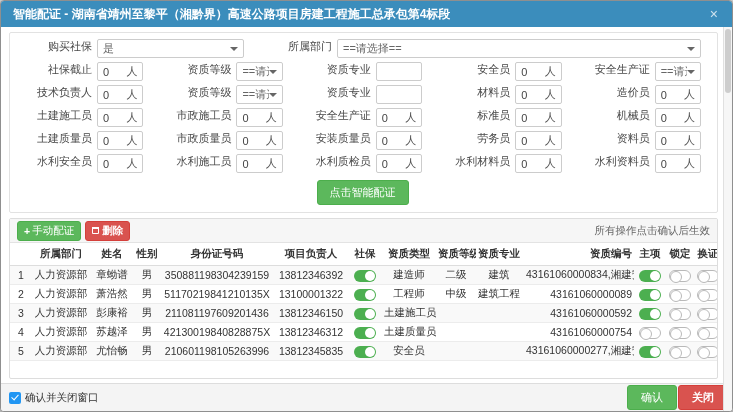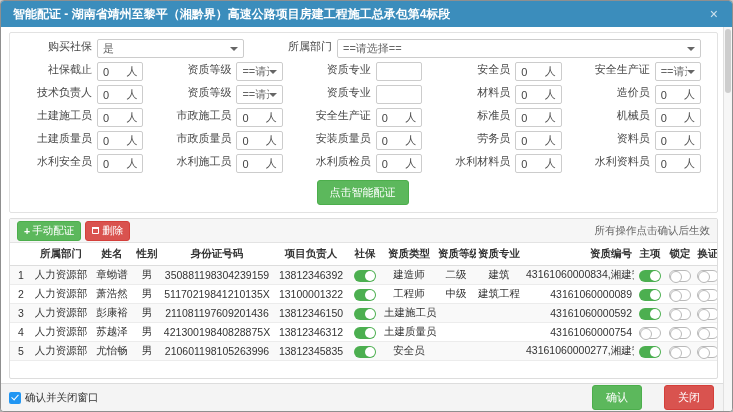--- a/index.html
+++ b/index.html
@@ -28,21 +28,21 @@
   .fsuffix { margin-left: auto; color: #555; white-space: nowrap; }
   .caret { margin-left: auto; width: 0; height: 0; border-left: 4px solid transparent; border-right: 4px solid transparent; border-top: 4px solid #666; }
   .cal-icon { margin-left: auto; width: 10px; height: 10px; border: 1px solid #999; border-radius: 1px; position: relative; }
   .cal-icon::before { content: ""; position: absolute; left: 1px; right: 1px; top: 2px; border-top: 1px solid #999; }
   .cal-icon::after { content: ""; position: absolute; left: 2px; top: -3px; width: 1px; height: 2px; background: #999; box-shadow: 4px 0 0 #999; }
 
   
   .smart-row { display: flex; justify-content: center; padding: 5px 0 2px; }
   .btn { border: 1px solid transparent; border-radius: 3px; color: #fff; font-size: 11px; cursor: pointer; font-family: inherit; display: inline-flex; align-items: center; }
   .btn-green { background: var(--c-green, #5cb85c); border-color: #4cae4c; }
-  .btn-red { background: var(--c-red, #d9534f); border-color: #d43f3a; }
+  .btn-red { background: var(--c-red, #d9534f); border-color: #d43f3a; font-weight: bold; }
   .smart-btn { padding: 4px 12px; }
 
   
   .table-panel { margin-top: 5px; border: 1px solid #ddd; border-radius: 2px; flex: 1 1 auto; display: flex; flex-direction: column; overflow: hidden; background: #fff; }
   .tp-strip { flex: 0 0 24px; background: #f6f6f6; border-bottom: 1px solid #e3e3e3; display: flex; align-items: center; padding: 0 7px; }
   .btn-sm { padding: 2px 6px; font-size: 10.5px; margin-right: 4px; }
   .plus-glyph { font-weight: bold; margin-right: 2px; }
   .trash-icon { display: inline-block; width: 7px; height: 7px; border: 1px solid #fff; border-top-width: 2px; border-radius: 0 0 1px 1px; margin-right: 3px; }
   .strip-note { margin-left: auto; font-size: 10.5px; color: #666; text-align: right; }
 
@@ -53,25 +53,25 @@
   th.col-certno, td.col-certno { text-align: right; padding-left: 4px; }
 
   
   .toggle { display: inline-block; width: 22px; height: 12px; border-radius: 7px; position: relative; vertical-align: middle; cursor: pointer; }
   .toggle.on { background: var(--c-toggle, #4caf50); }
   .toggle.on::after { content: ""; position: absolute; right: 1px; top: 1px; width: 10px; height: 10px; border-radius: 50%; background: #fff; }
   .toggle.off { background: #fff; border: 1px solid #b9b9b9; }
   .toggle.off::after { content: ""; position: absolute; left: 0px; top: 0px; width: 10px; height: 10px; border-radius: 50%; background: #fff; border: 1px solid #b9b9b9; }
 
   
-  .footer { flex: 0 0 28px; background: #f4f4f4; border-top: 1px solid #ddd; display: flex; align-items: center; padding: 0 18px 0 8px; }
+  .footer { flex: 0 0 28px; background: #f4f4f4; border-top: 1px solid #ddd; display: flex; align-items: center; padding: 0 4px 0 8px; }
   .chk { width: 12px; height: 12px; border-radius: 2px; background: var(--c-checkbox, #2196f3); position: relative; cursor: pointer; flex: 0 0 12px; }
   .chk::after { content: ""; position: absolute; left: 3.5px; top: 1px; width: 3px; height: 6px; border: solid #fff; border-width: 0 1.5px 1.5px 0; transform: rotate(42deg); }
   .chk-label { font-size: 10.5px; color: #333; margin-left: 4px; }
-  .footer-btns { margin-left: auto; display: flex; gap: 22px; justify-content: flex-end; }
+  .footer-btns { margin-left: auto; display: flex; gap: 1px; justify-content: flex-end; }
   .footer-btns .btn { padding: 4px 13px; font-size: 11px; }
 
   
   .scrollbar { position: absolute; top: 26px; right: 0; bottom: 0; width: 9px; background: #f6f6f6; border-left: 1px solid #e0e0e0; }
   .scroll-thumb { position: absolute; top: 2px; left: 1px; width: 6px; height: 64px; background: #cdcdcd; border-radius: 3px; cursor: grab; }
 </style>
 </head>
 <body>
 
 <div class="modal">

